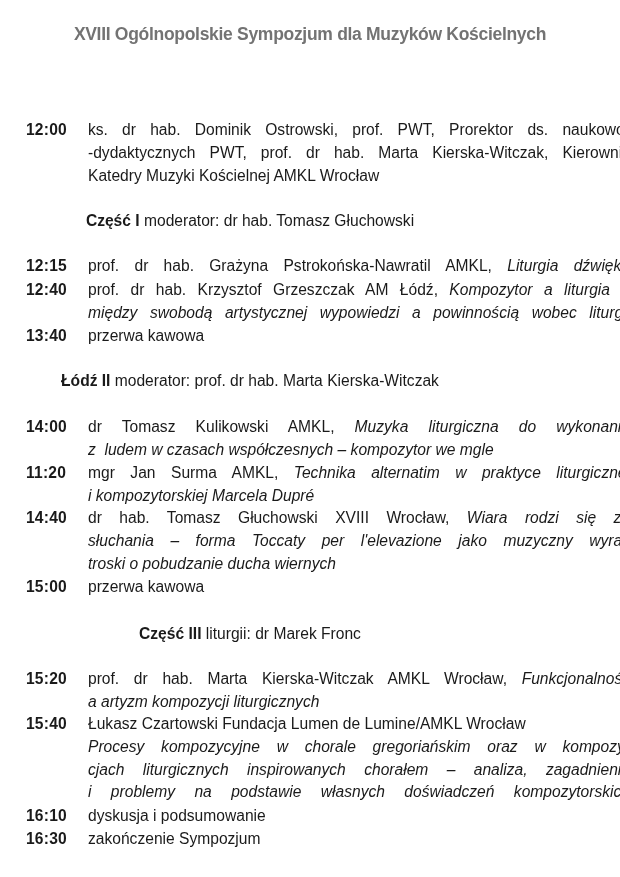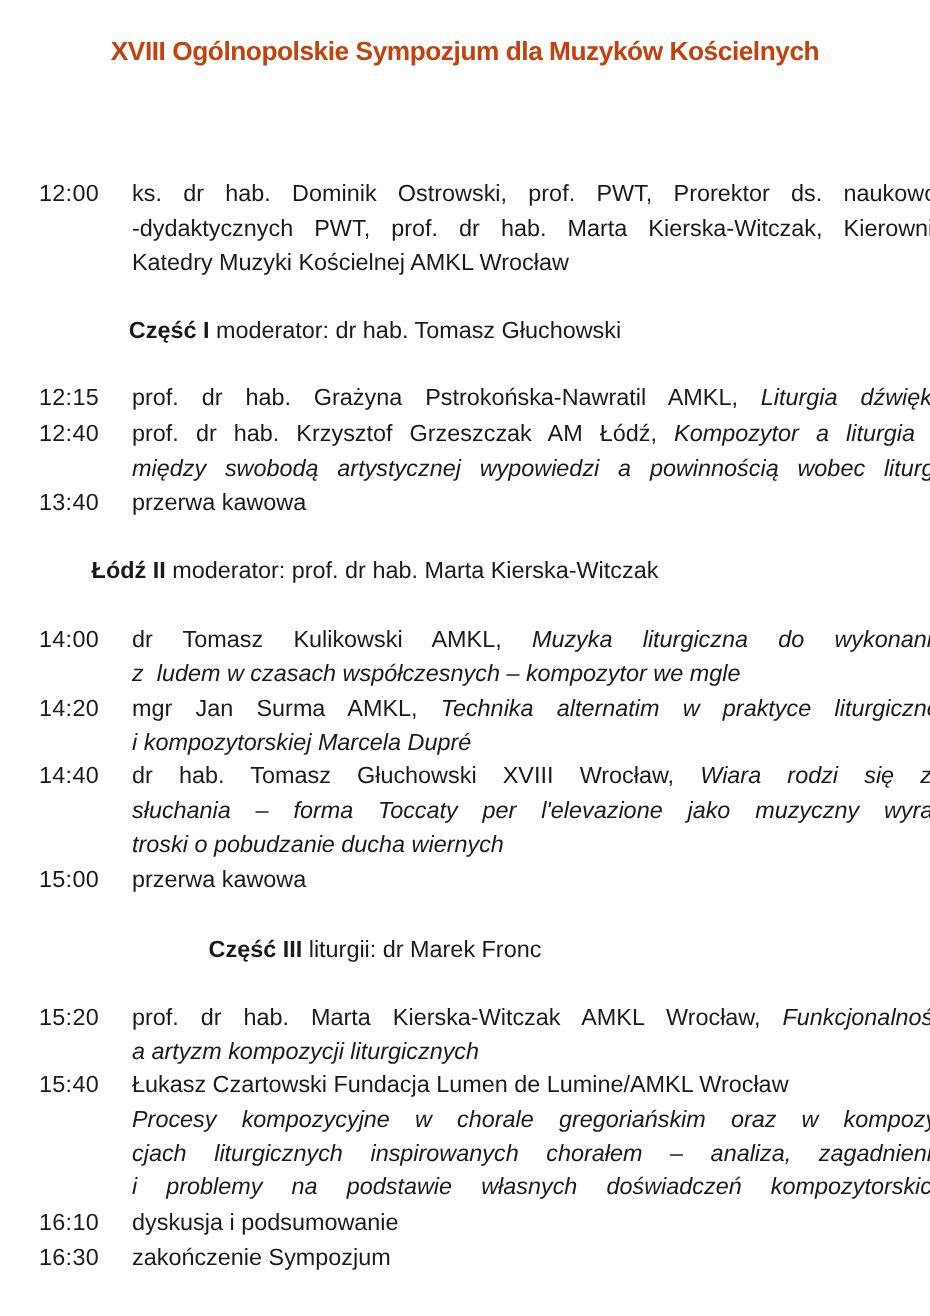--- a/index.html
+++ b/index.html
@@ -1,22 +1,22 @@
 <!DOCTYPE html>
 <html><head>
 <meta charset="utf-8">
 <style>
   html, body { margin:0; padding:0; background:#ffffff; }
   body { width:620px; height:877px; position:relative; overflow:hidden;
          font-family:"Liberation Sans", sans-serif; color:#1a1a1a; }
   .title { position:absolute; left:0; width:620px; text-align:center;
            font-family:"Liberation Sans", sans-serif; font-weight:bold;
-           font-size:17.5px; letter-spacing:-0.3px; line-height:25px; top:22px; color:#c2410c; }
+           font-size:17.5px; letter-spacing:-0.3px; line-height:25px; top:22px; color:#737373; }
   .row { position:absolute; left:26px; width:580px; font-size:15.6px; line-height:22.8px; }
-  .time { position:absolute; left:0; top:0; width:60px; letter-spacing:0.2px; }
+  .time { position:absolute; left:0; top:0; width:60px; letter-spacing:0.2px;font-weight:bold; }
   .txt { position:absolute; left:62px; width:542px; text-align:justify; }
   .txt .line { display:block; white-space:nowrap; }
   .just { text-align:justify; text-align-last:justify; }
   i { font-style:italic; }
   .part { position:absolute; left:0; width:500px; text-align:center; font-size:15.6px; line-height:22px; }
   .part b { font-weight:bold; }
 </style>
 </head>
 <body>
 
@@ -62,21 +62,21 @@
 </div>
 
 <div class="row" style="top:416px">
   <span class="time">14:00</span>
   <div class="txt">
     <span class="line just"><span>dr Tomasz Kulikowski AMKL, </span><i>Muzyka liturgiczna do wykonania</i></span>
     <span class="line"><i style="white-space:pre">z  ludem w czasach współczesnych – kompozytor we mgle</i></span>
   </div>
 </div>
 <div class="row" style="top:462px">
-  <span class="time">14:20</span>
+  <span class="time">11:20</span>
   <div class="txt">
     <span class="line just"><span>mgr Jan Surma AMKL, </span><i>Technika alternatim w praktyce liturgicznej</i></span>
     <span class="line"><i>i kompozytorskiej Marcela Dupré</i></span>
   </div>
 </div>
 <div class="row" style="top:507px">
   <span class="time">14:40</span>
   <div class="txt">
     <span class="line just"><span>dr hab. Tomasz Głuchowski XVIII Wrocław, </span><i>Wiara rodzi się ze</i></span>
     <span class="line just"><i>słuchania – forma Toccaty per l'elevazione jako muzyczny wyraz</i></span>

